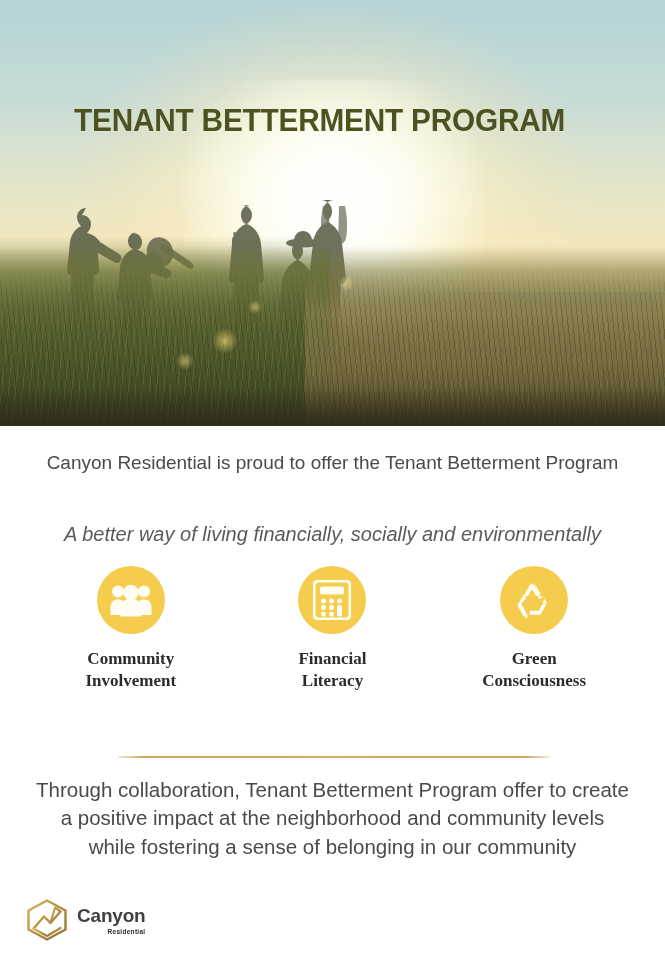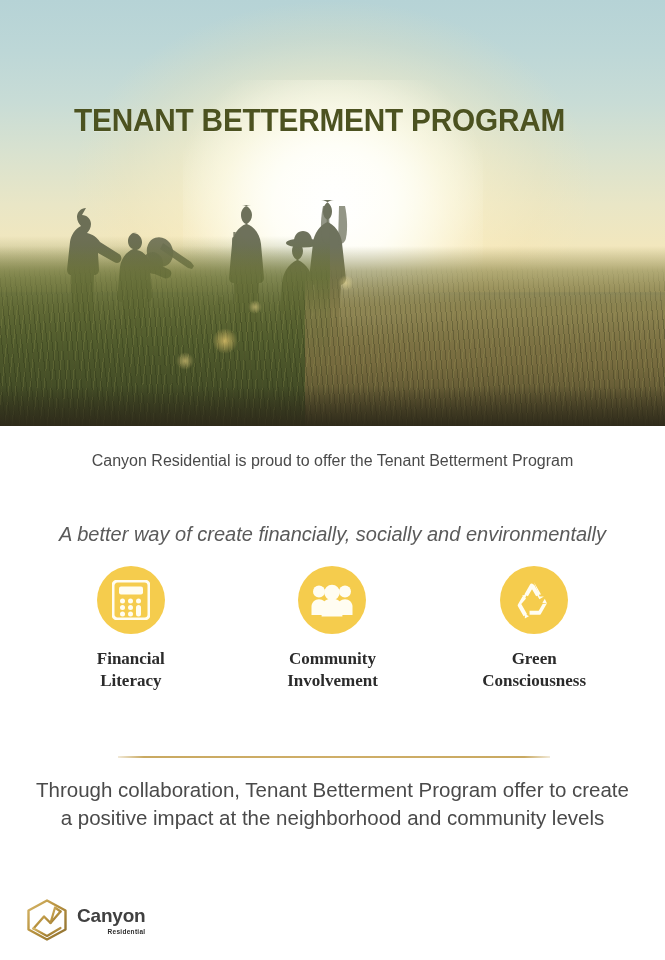--- a/index.html
+++ b/index.html
@@ -196,21 +196,21 @@
     width:665px;
     height:534px;
     background:#ffffff;
   }
 
   .intro {
     position:absolute;
     left:0; right:0; top:24px;
     padding:0 8px;
     text-align:center;
-    font-size:16px;
+    font-size:19px;
     line-height:1.32;
     color:#4a4a4a;
     font-family:"Liberation Sans", sans-serif;
     font-weight:normal;
   }
 
   .tagline {
     position:absolute;
     left:0; right:0; top:97px;
     padding:0 18px;
@@ -372,23 +372,45 @@
     <div class="hero-title">TENANT BETTERMENT PROGRAM</div>
   </div>
 
   <div class="body-area">
 
     <div class="intro">
       <span>Canyon Residential is proud to offer the Tenant Betterment Program</span>
       <br>
     </div>
 
-    <div class="tagline">A better way of create financially, socially and environmentally</div>
+    <div class="tagline">A better way of living financially, socially and environmentally</div>
 
     <div class="benefits">
+
+      <div class="benefit">
+        <div class="benefit-circle">
+          <svg width="42" height="34" viewBox="0 0 42 34" aria-hidden="true">
+            <g fill="#fffdf2">
+
+              <circle cx="8" cy="8.5" r="6"></circle>
+              <path d="M0.5 32v-8.5c0-4 3.4-7.2 7.5-7.2s7.5 3.2 7.5 7.2V32z"></path>
+
+              <circle cx="34" cy="8.5" r="6"></circle>
+              <path d="M26.5 32v-8.5c0-4 3.4-7.2 7.5-7.2s7.5 3.2 7.5 7.2V32z"></path>
+
+              <circle cx="21" cy="9.5" r="7.8"></circle>
+              <path d="M10.6 33.5v-9.2c0-5 4.7-8.8 10.4-8.8s10.4 3.8 10.4 8.8v9.2z"></path>
+            </g>
+          </svg>
+        </div>
+        <div class="benefit-label">
+          <span>Community</span><br>
+          <span>Involvement</span>
+        </div>
+      </div>
 
       <div class="benefit">
         <div class="benefit-circle">
           <svg width="38" height="40" viewBox="0 0 38 40" aria-hidden="true">
             <rect x="1" y="1" width="36" height="38" rx="4.5" fill="none" stroke="#fffdf2" stroke-width="3"></rect>
             <rect x="7" y="6.5" width="24" height="8" rx="2" fill="#fffdf2"></rect>
             <circle cx="10.5" cy="21" r="2.5" fill="#fffdf2"></circle>
             <circle cx="18.5" cy="21" r="2.5" fill="#fffdf2"></circle>
             <circle cx="26.5" cy="21" r="2.5" fill="#fffdf2"></circle>
             <circle cx="10.5" cy="27.5" r="2.5" fill="#fffdf2"></circle>
@@ -399,42 +421,20 @@
           </svg>
         </div>
         <div class="benefit-label">
           <span>Financial</span><br>
           <span>Literacy</span>
         </div>
       </div>
 
       <div class="benefit">
         <div class="benefit-circle">
-          <svg width="42" height="34" viewBox="0 0 42 34" aria-hidden="true">
-            <g fill="#fffdf2">
-
-              <circle cx="8" cy="8.5" r="6"></circle>
-              <path d="M0.5 32v-8.5c0-4 3.4-7.2 7.5-7.2s7.5 3.2 7.5 7.2V32z"></path>
-
-              <circle cx="34" cy="8.5" r="6"></circle>
-              <path d="M26.5 32v-8.5c0-4 3.4-7.2 7.5-7.2s7.5 3.2 7.5 7.2V32z"></path>
-
-              <circle cx="21" cy="9.5" r="7.8"></circle>
-              <path d="M10.6 33.5v-9.2c0-5 4.7-8.8 10.4-8.8s10.4 3.8 10.4 8.8v9.2z"></path>
-            </g>
-          </svg>
-        </div>
-        <div class="benefit-label">
-          <span>Community</span><br>
-          <span>Involvement</span>
-        </div>
-      </div>
-
-      <div class="benefit">
-        <div class="benefit-circle">
           <svg width="40" height="38" viewBox="0 0 48 46" aria-hidden="true">
             <g fill="#fffdf2">
 
               <path d="M24 1.5l8.6 14.9-5.3 0 3.2 5.6 5.5-3.2-5.2 0L24 1.5z"></path>
               <path d="M24 2.2c1.5 0 2.7.7 3.5 2l6.6 11.5-5.3 3-6.3-10.9c-.6-1-.1-2.2 1-2.7.2-.1.4-.2.5-.2z" opacity="0"></path>
               <path d="M20.6 7.8L24 2l3.4 5.8-3.4 5.9z" opacity="0"></path>
 
               <path d="M24 3.8 L31.5 16.8 L26.6 16.8 L26.6 21.6 L34.4 21.6 L38.1 15.3 L33.3 12.6 L35.6 8.8 L44.5 13.9 L39.6 22.6 L44.3 25.3 L33.4 27.3 L29.4 17.1" opacity="0"></path>
 
               <path d="M24 4.2l6.9 12-4.3 2.4-5-8.7-5 8.7-4.3-2.4 6.9-12c.4-.7 1.1-1.1 1.9-1.1s1.5.4 1.9 1.1z"></path>
@@ -454,20 +454,21 @@
         </div>
       </div>
 
     </div>
 
     <div class="divider"></div>
 
     <div class="outro">
       <span>Through collaboration, Tenant Betterment Program offer to create</span><br>
       <span>a positive impact at the neighborhood and community levels</span><br>
+      <span>while fostering a sense of belonging in our community</span>
     </div>
 
     <div class="logo">
       <svg width="46" height="44" viewBox="0 0 46 44" aria-hidden="true">
         <defs>
           <linearGradient id="goldgrad" x1="0" y1="0" x2="1" y2="1">
             <stop offset="0%" stop-color="#d8b86a"></stop>
             <stop offset="45%" stop-color="#b8923f"></stop>
             <stop offset="100%" stop-color="#8d6f30"></stop>
           </linearGradient>

